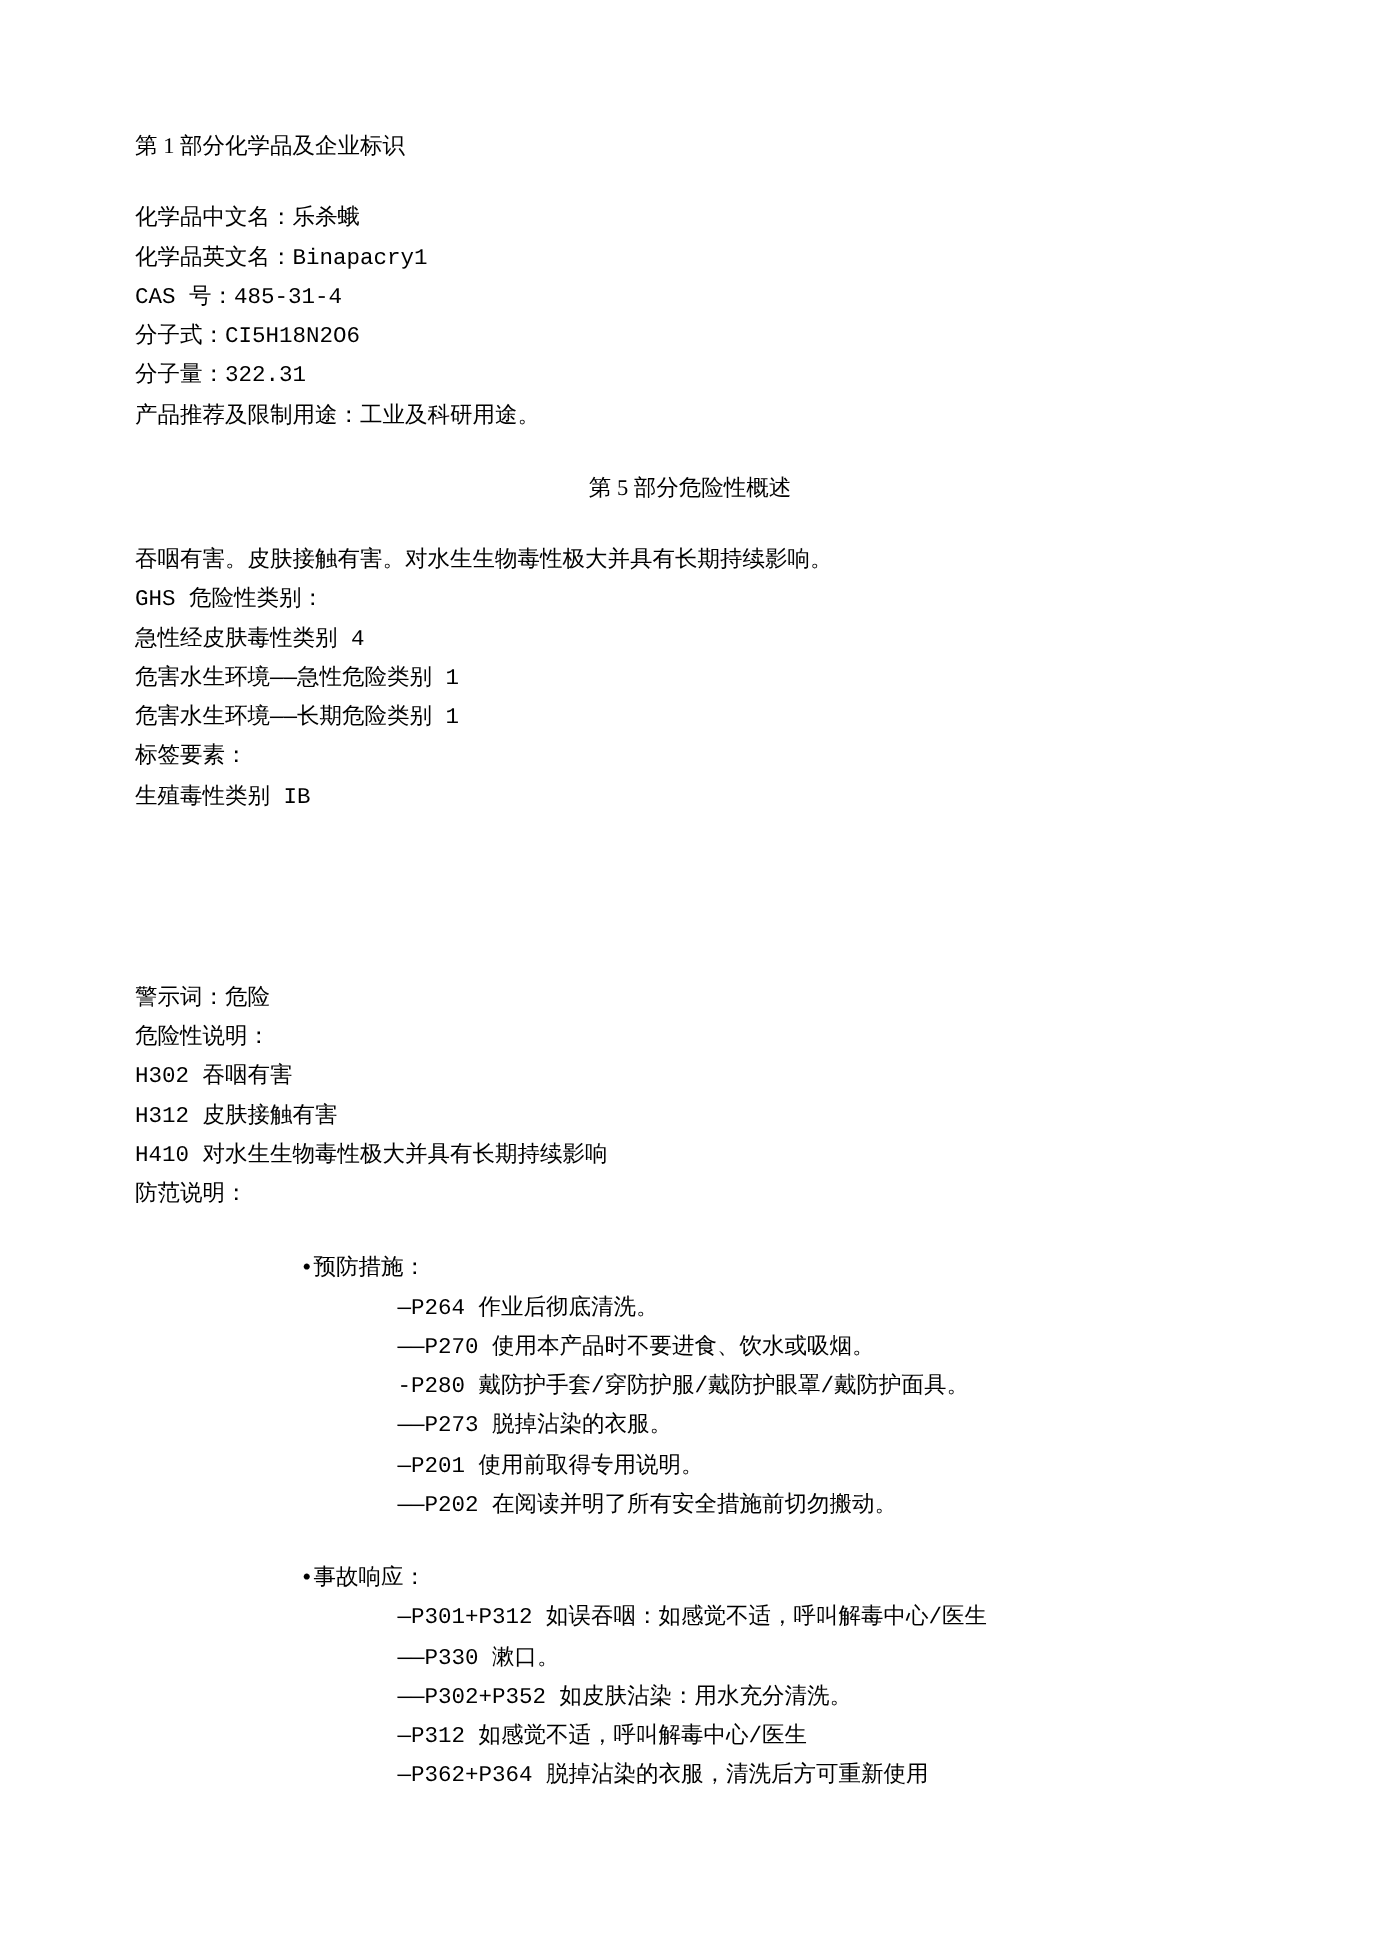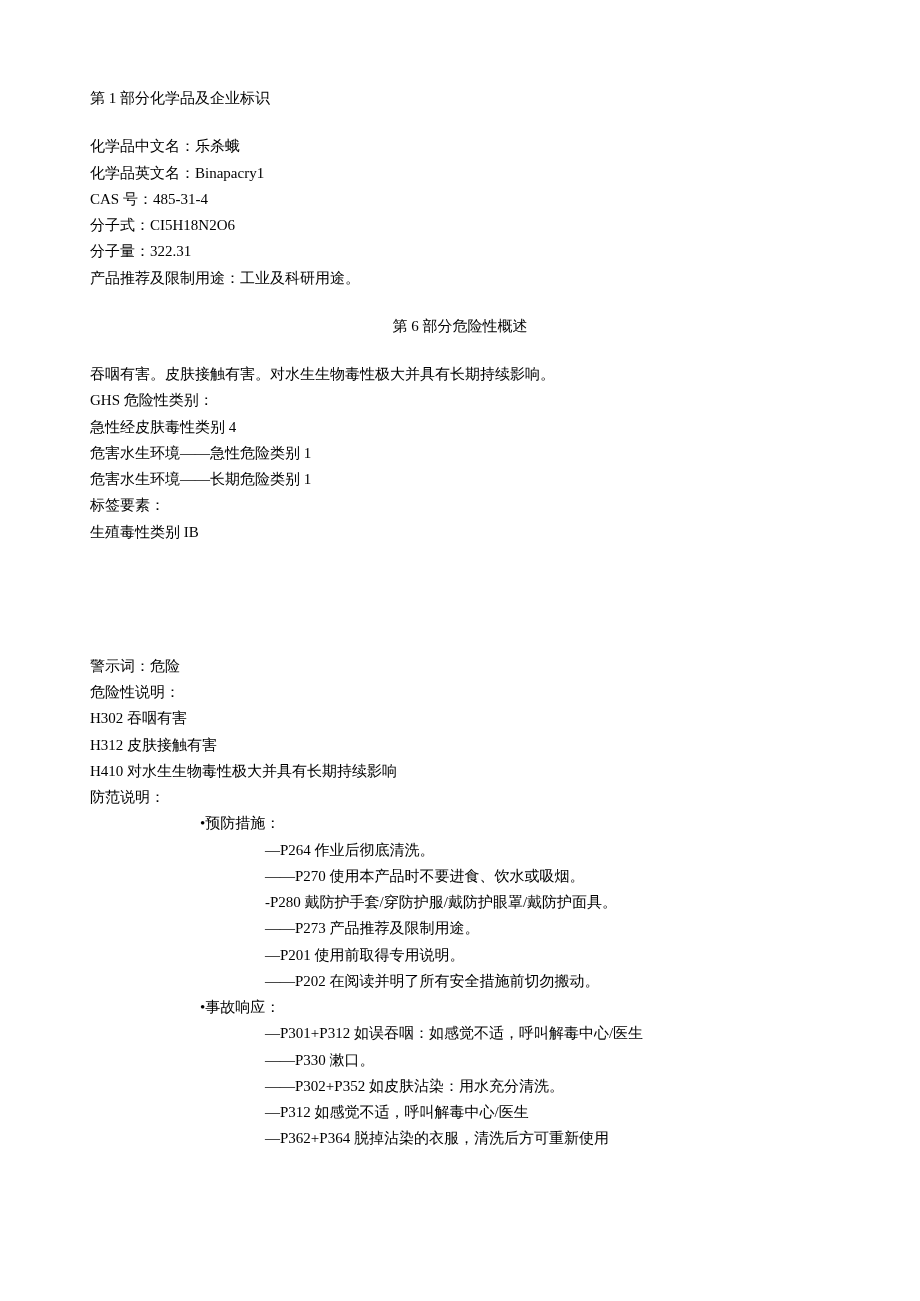--- a/index.html
+++ b/index.html
@@ -16,51 +16,53 @@
       line-height: 1.75;
       color: #000000;
       padding: 85px 90px 40px 90px;
     }
     .section-title {
       text-align: left;
       margin-bottom: 22px;
     }
     .text-line {
       display: block;
+      font-family: Liberation Mono, monospace;
     }
     .section2-title {
       text-align: center;
       margin-top: 22px;
       margin-bottom: 22px;
     }
     .gap {
       height: 108px;
     }
     .indent-bullet {
       padding-left: 110px;
+      margin-top: 23px;
     }
     .indent-dash {
       padding-left: 175px;
     }
   </style>
 </head>
 <body>
 
 <div class="section-title">第 1 部分化学品及企业标识</div>
 
 <div>
   <span class="text-line">化学品中文名：乐杀蛾</span>
   <span class="text-line">化学品英文名：Binapacry1</span>
   <span class="text-line">CAS 号：485-31-4</span>
   <span class="text-line">分子式：CI5H18N2O6</span>
   <span class="text-line">分子量：322.31</span>
   <span class="text-line">产品推荐及限制用途：工业及科研用途。</span>
 </div>
 
-<div class="section2-title">第 6 部分危险性概述</div>
+<div class="section2-title">第 5 部分危险性概述</div>
 
 <div>
   <span class="text-line">吞咽有害。皮肤接触有害。对水生生物毒性极大并具有长期持续影响。</span>
   <span class="text-line">GHS 危险性类别：</span>
   <span class="text-line">急性经皮肤毒性类别 4</span>
   <span class="text-line">危害水生环境——急性危险类别 1</span>
   <span class="text-line">危害水生环境——长期危险类别 1</span>
   <span class="text-line">标签要素：</span>
   <span class="text-line">生殖毒性类别 IB</span>
 </div>
@@ -74,21 +76,21 @@
   <span class="text-line">H312 皮肤接触有害</span>
   <span class="text-line">H410 对水生生物毒性极大并具有长期持续影响</span>
   <span class="text-line">防范说明：</span>
 </div>
 
 <div>
   <span class="text-line indent-bullet">•预防措施：</span>
   <span class="text-line indent-dash">—P264 作业后彻底清洗。</span>
   <span class="text-line indent-dash">——P270 使用本产品时不要进食、饮水或吸烟。</span>
   <span class="text-line indent-dash">-P280 戴防护手套/穿防护服/戴防护眼罩/戴防护面具。</span>
-  <span class="text-line indent-dash">——P273 产品推荐及限制用途。</span>
+  <span class="text-line indent-dash">——P273 脱掉沾染的衣服。</span>
   <span class="text-line indent-dash">—P201 使用前取得专用说明。</span>
   <span class="text-line indent-dash">——P202 在阅读并明了所有安全措施前切勿搬动。</span>
 </div>
 
 <div>
   <span class="text-line indent-bullet">•事故响应：</span>
   <span class="text-line indent-dash">—P301+P312 如误吞咽：如感觉不适，呼叫解毒中心/医生</span>
   <span class="text-line indent-dash">——P330 漱口。</span>
   <span class="text-line indent-dash">——P302+P352 如皮肤沾染：用水充分清洗。</span>
   <span class="text-line indent-dash">—P312 如感觉不适，呼叫解毒中心/医生</span>

